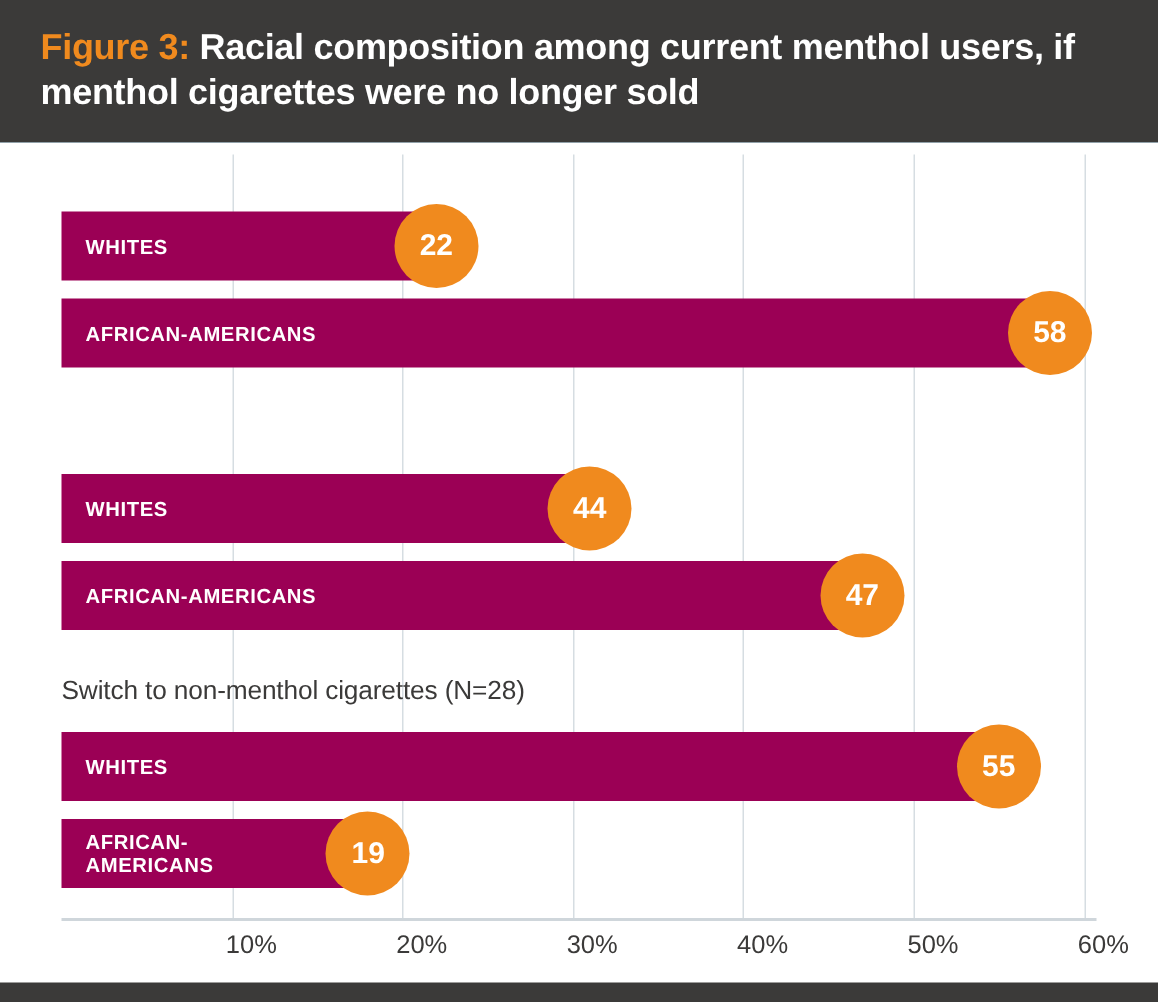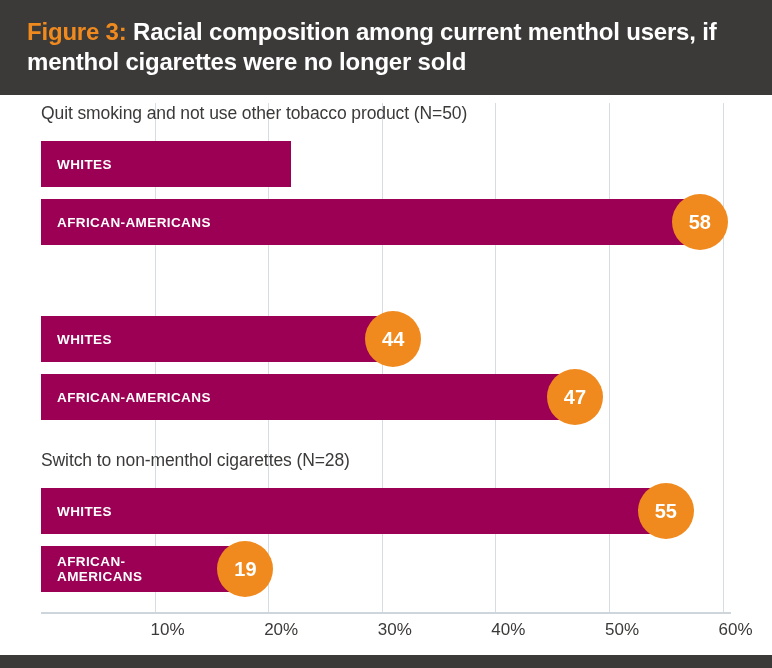--- a/index.html
+++ b/index.html
@@ -169,24 +169,24 @@
         <div class="gridline" style="left: 154.6px;"></div>
         <div class="gridline" style="left: 268.2px;"></div>
         <div class="gridline" style="left: 381.8px;"></div>
         <div class="gridline" style="left: 495.4px;"></div>
         <div class="gridline" style="left: 609px;"></div>
         <div class="gridline" style="left: 722.6px;"></div>
       </div>
     <div class="axis-line"></div>
     <div id="groups">
         <div class="group" style="top: 8px; height: 142px;">
-          <div class="group-title">Quit smoking and not use other tobacco product (N=50)</div>
           <div class="bar-row" style="top: 38px; width: 249.92px;">
             <div class="bar" style="width: 249.92px;"></div>
             <div class="bar-label">WHITES</div>
+            <div class="value-bubble" style="left: 221.92px;">22</div>
           </div>
           <div class="bar-row" style="top: 96px; width: 658.88px;">
             <div class="bar" style="width: 658.88px;"></div>
             <div class="bar-label">AFRICAN-AMERICANS</div>
             <div class="value-bubble" style="left: 630.88px;">58</div>
           </div>
         </div>
         <div class="group" style="top: 183px; height: 142px;">
           <div class="bar-row" style="top: 38px; width: 352.16px;">
             <div class="bar" style="width: 352.16px;"></div>

